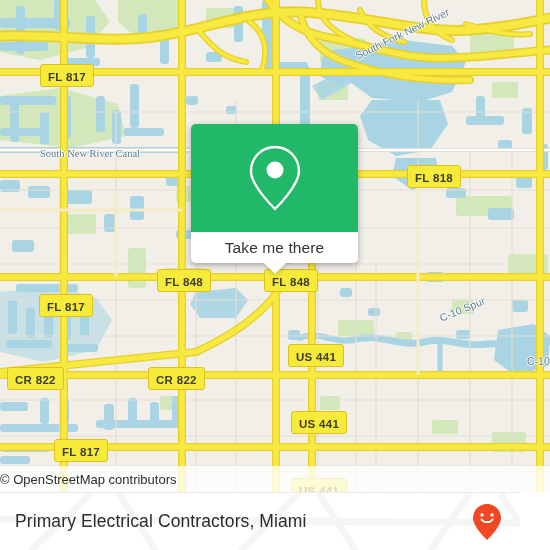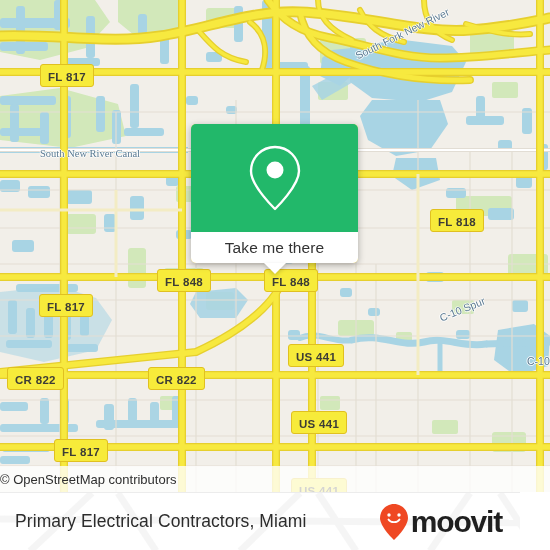--- a/index.html
+++ b/index.html
@@ -348,21 +348,21 @@
           <path d="M0 210 L182 210"></path>
           <path d="M116 190 L116 277"></path>
           <path d="M418 174 L418 375"></path>
         </g>
 
       </g>
     </svg>
 
     <div id="shield-layer">
         <div class="shield" style="left: 40px; top: 64px;">FL 817</div>
-        <div class="shield" style="left: 430px; top: 165px; margin-top: 44px;">FL 818</div>
+        <div class="shield" style="left: 407px; top: 165px;">FL 818</div>
         <div class="shield" style="left: 157px; top: 269px;">FL 848</div>
         <div class="shield" style="left: 264px; top: 269px;">FL 848</div>
         <div class="shield" style="left: 39px; top: 294px;">FL 817</div>
         <div class="shield" style="left: 288px; top: 344px;">US 441</div>
         <div class="shield" style="left: 7px; top: 367px;">CR 822</div>
         <div class="shield" style="left: 148px; top: 367px;">CR 822</div>
         <div class="shield" style="left: 291px; top: 411px;">US 441</div>
         <div class="shield" style="left: 54px; top: 439px;">FL 817</div>
         <div class="shield" style="left: 291px; top: 478px;">US 441</div>
       </div>
@@ -406,17 +406,16 @@
       </g>
     </svg>
     <div class="footer-title">Primary Electrical Contractors, Miami</div>
     <div class="brand">
       <svg width="30" height="38" viewBox="0 0 30 38">
         <path d="M15 1 C7.3 1 1 7.3 1 15 C1 24 15 37 15 37 C15 37 29 24 29 15 C29 7.3 22.7 1 15 1 Z" fill="#ef4823"></path>
         <circle cx="10" cy="12" r="1.7" fill="#ffffff"></circle>
         <circle cx="20" cy="12" r="1.7" fill="#ffffff"></circle>
         <path d="M9.5 16.5 C11.5 20 18.5 20 20.5 16.5" stroke="#ffffff" stroke-width="1.8" fill="none" stroke-linecap="round"></path>
       </svg>
-      <span class="brand-text">moovit</span>
     </div>
   </div>
 
 </div>
 
 </body></html>

